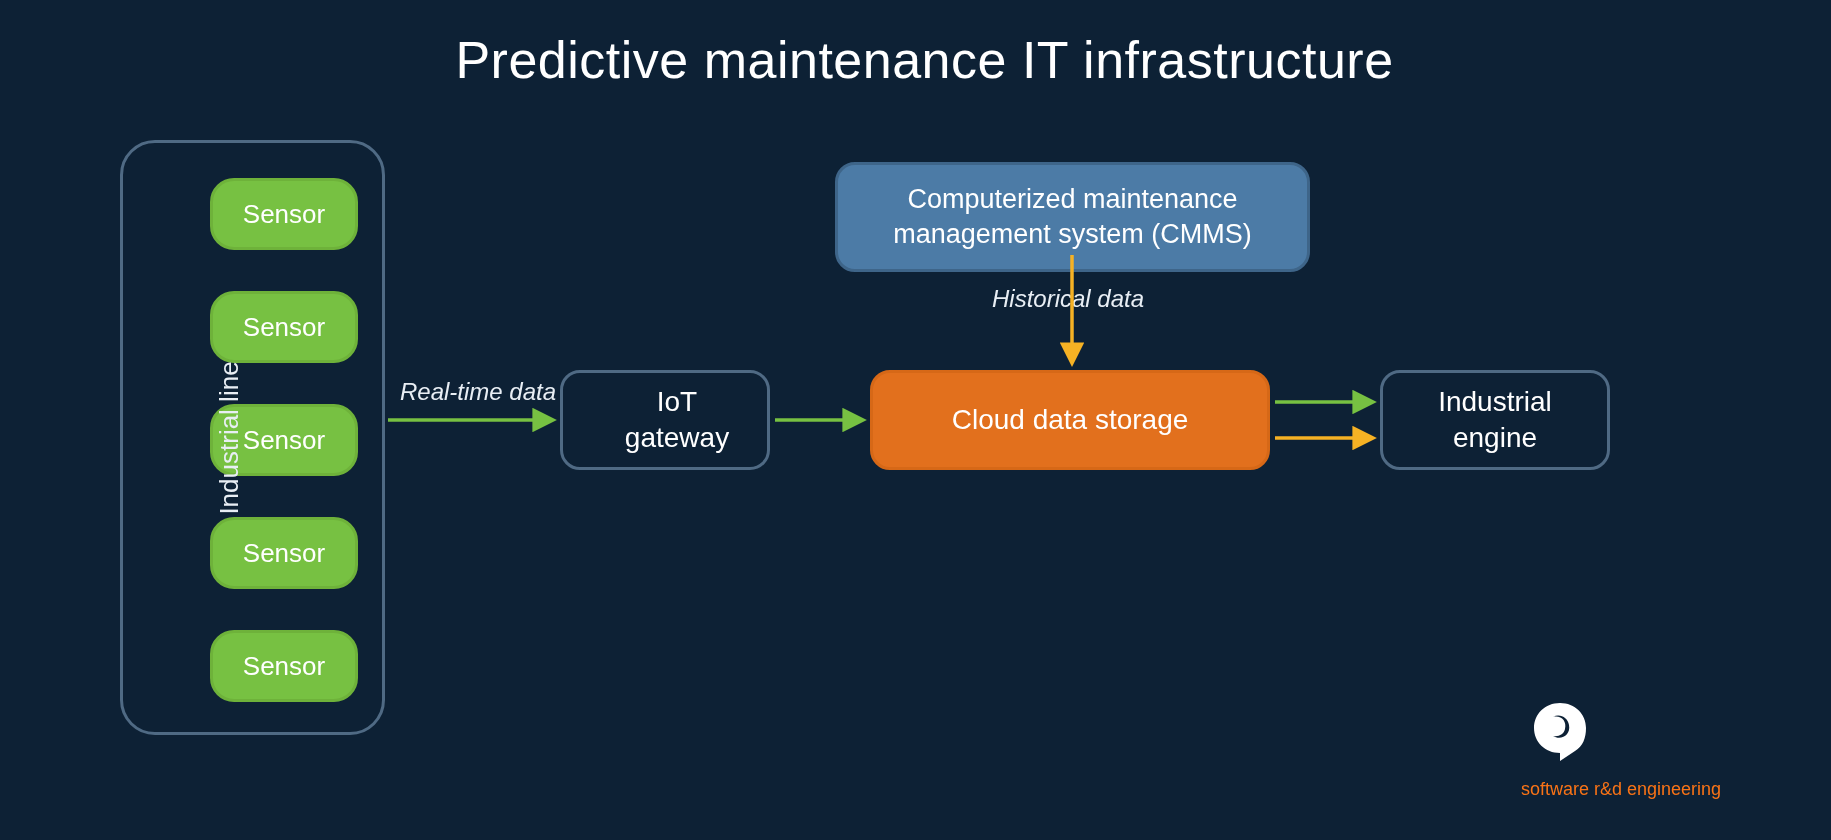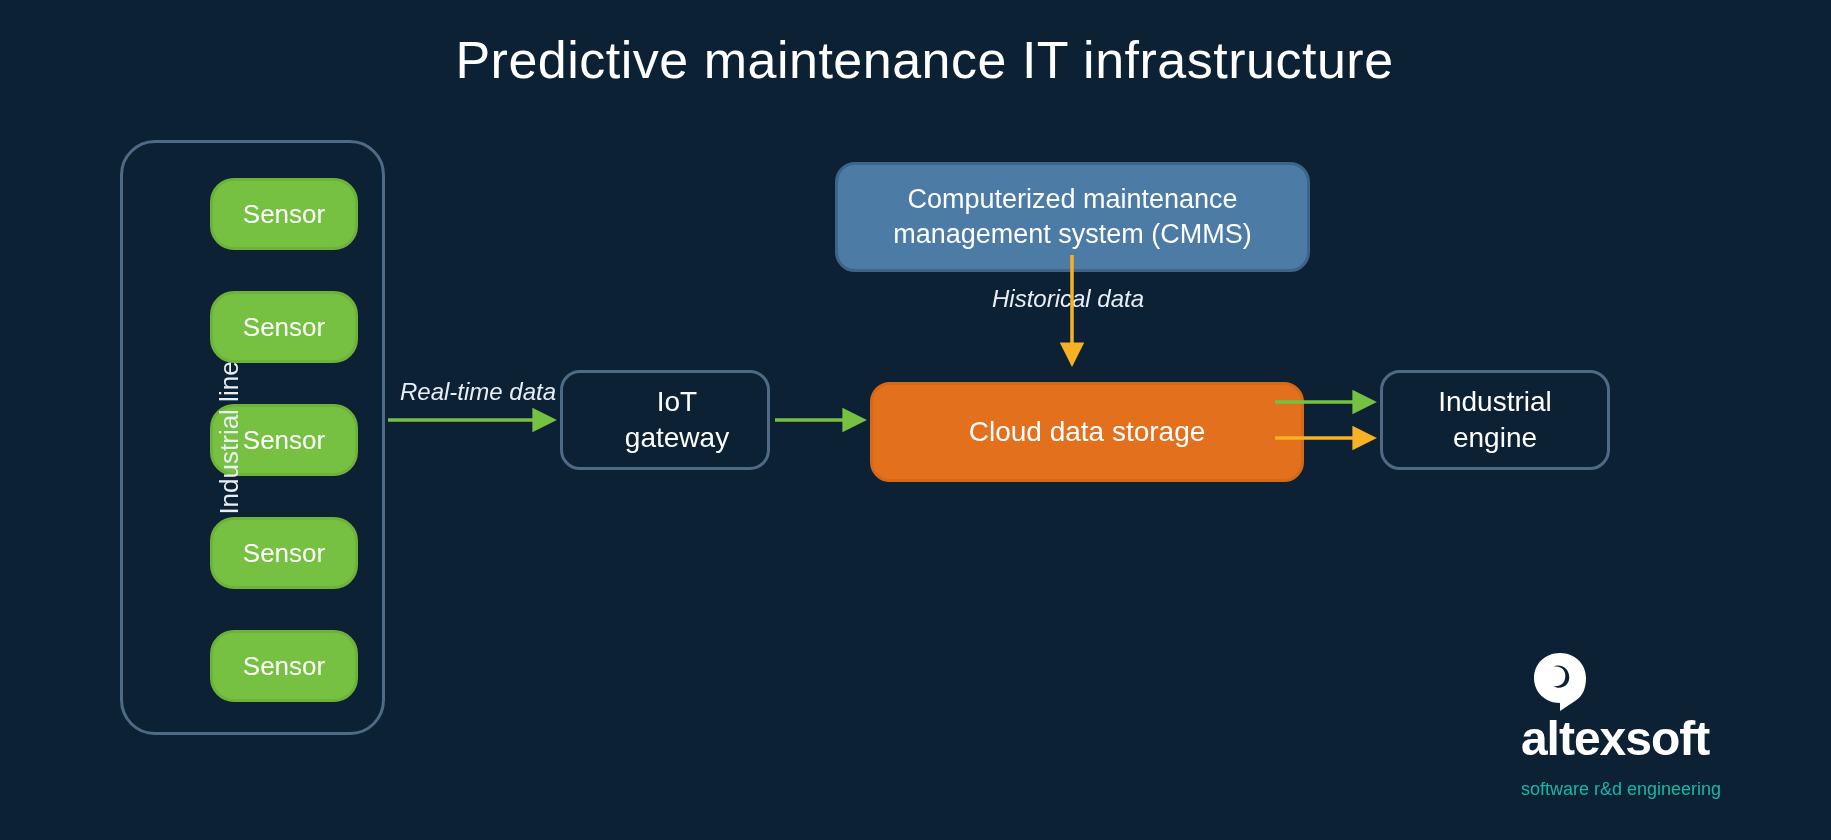--- a/index.html
+++ b/index.html
@@ -121,21 +121,21 @@
     margin-bottom: 2px;
   }
   .logo-name {
     font-size: 48px;
     font-weight: 600;
     letter-spacing: -1px;
     line-height: 1;
   }
   .logo-tag {
     font-size: 18px;
-    color: #14b8a6;
+    color: #f97316;
     margin-top: 16px;
   }
 </style>
 </head>
 <body>
 
 <div class="title">Predictive maintenance IT infrastructure</div>
 
 <div class="industrial-box">
   <div class="industrial-label">Industrial line</div>
@@ -143,21 +143,21 @@
   <div class="sensor">Sensor</div>
   <div class="sensor">Sensor</div>
   <div class="sensor">Sensor</div>
   <div class="sensor">Sensor</div>
 </div>
 
 <div class="node node-outline" style="left:560px; top:370px; width:210px; height:100px;padding-left:44px;">IoT gateway</div>
 
 <div class="node node-blue" style="left:835px; top:140px; width:475px; height:110px; font-size:27px;margin-top:22px;">Computerized maintenance management system (CMMS)</div>
 
-<div class="node node-orange" style="left:870px; top:370px; width:434px; height:100px;margin-top:12px;">Cloud data storage</div>
+<div class="node node-orange" style="left:870px; top:370px; width:400px; height:100px;">Cloud data storage</div>
 
 <div class="node node-outline" style="left:1380px; top:370px; width:230px; height:100px;">Industrial engine</div>
 
 <div class="flow-label" style="left:400px; top:378px;">Real-time data</div>
 <div class="flow-label" style="left:992px; top:285px;text-align:right;">Historical data</div>
 
 <svg class="arrows">
   <defs>
     <marker id="arrow-green" viewBox="0 0 10 10" refX="8" refY="5" markerWidth="7" markerHeight="7" orient="auto-start-reverse">
       <path d="M 0 0 L 10 5 L 0 10 z" fill="#77c142"></path>
@@ -177,15 +177,14 @@
   <line x1="1275" y1="438" x2="1372" y2="438" stroke="#f6b224" stroke-width="3.5" marker-end="url(#arrow-yellow)"></line>
 </svg>
 
 <div class="logo">
   <div class="logo-mark">
     <svg width="58" height="62" viewBox="0 0 58 62">
       <path d="M29 2 C14 2 3 13 3 27 C3 41 14 52 29 52 L29 60 L44 50 C52 45 55 37 55 27 C55 13 44 2 29 2 Z" fill="#ffffff"></path>
       <path d="M22 16 C30 14 36 20 34 28 C33 33 28 36 22 35 C30 40 40 34 38 24 C37 17 29 12 22 16 Z" fill="#0d2135"></path>
     </svg>
   </div>
-  <div class="logo-name">altexsoft</div>
   <div class="logo-tag">software r&amp;d engineering</div>
 </div>
 
 </body></html>

